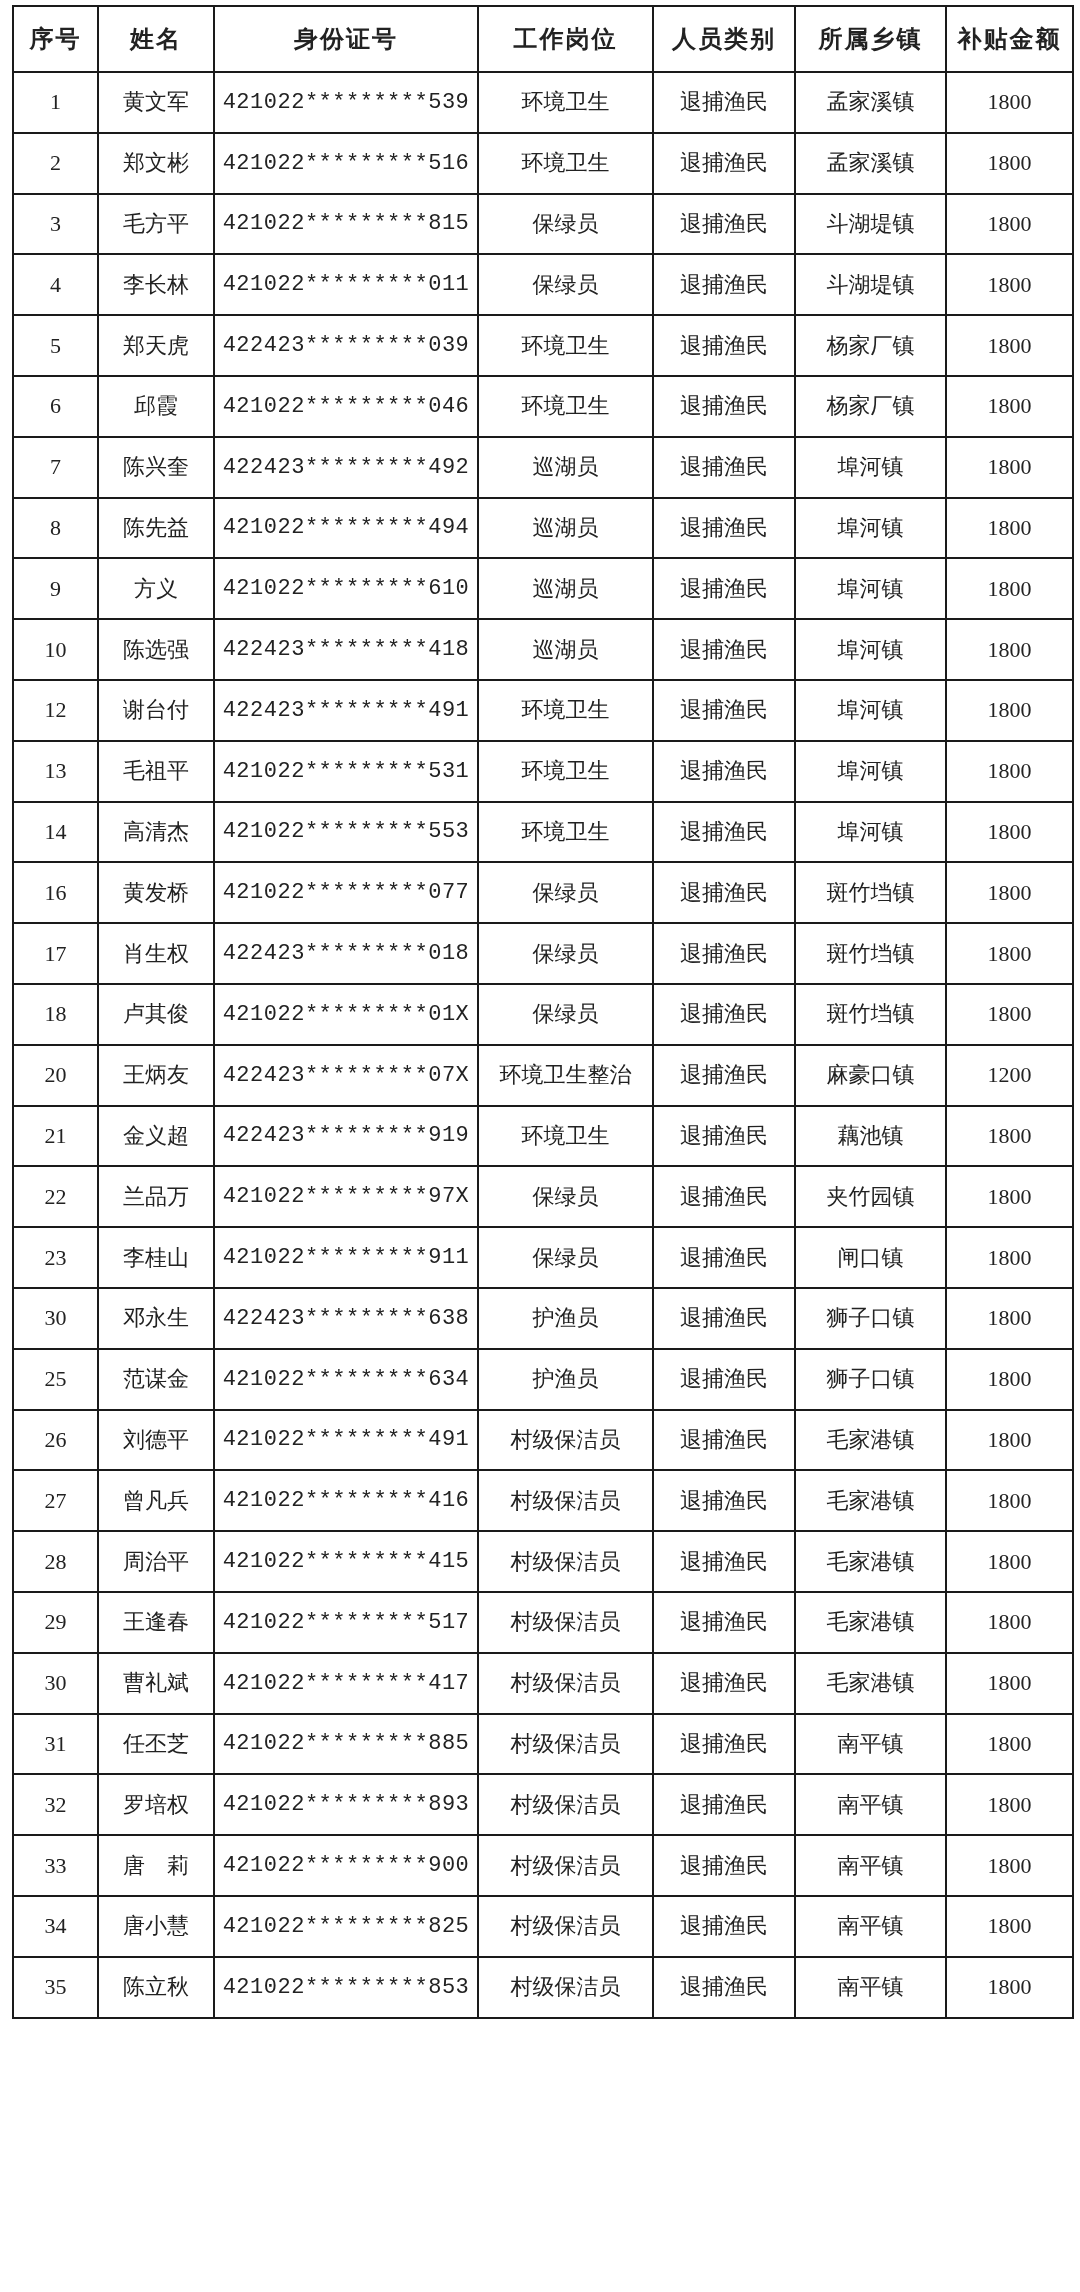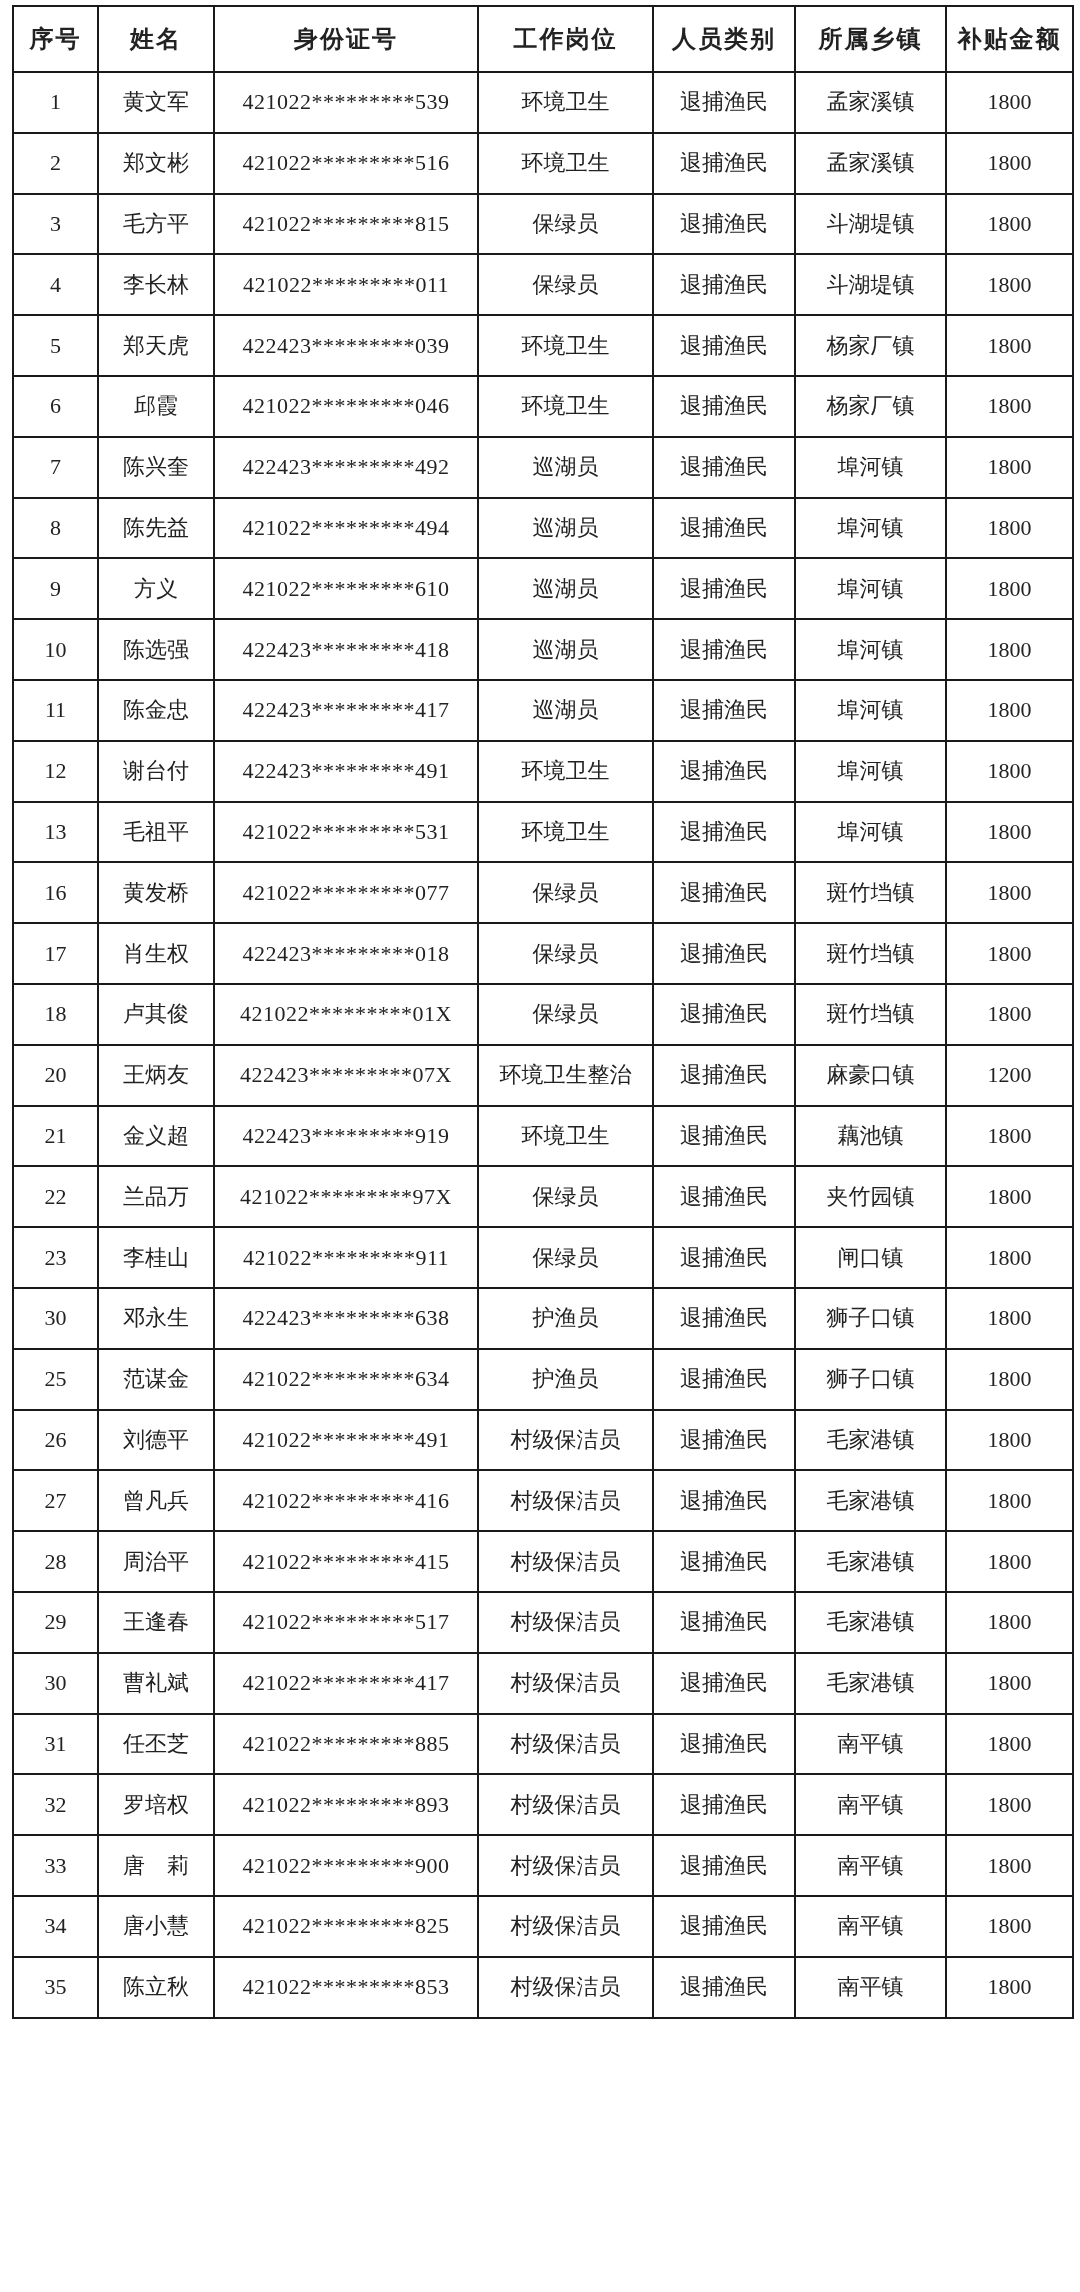--- a/index.html
+++ b/index.html
@@ -5,21 +5,21 @@
   html, body { margin: 0; padding: 0; background: #ffffff; }
   body { width: 1080px; height: 2292px; position: relative; overflow: hidden;
          font-family: "DejaVu Serif", "Liberation Serif", serif; color: #222; }
   table.roster { position: absolute; left: 12px; top: 5px; width: 1060px;
          border-collapse: collapse; table-layout: fixed; }
   table.roster th, table.roster td { border: 2.5px solid #1a1a1a; text-align: center;
          vertical-align: middle; padding: 0; white-space: nowrap; overflow: hidden; }
   table.roster th { height: 64px; font-size: 24px; font-weight: bold;
          font-family: "DejaVu Sans", "Liberation Sans", sans-serif; letter-spacing: 2px; }
   table.roster td { height: 58.8px; font-size: 22px; }
-  td.id { font-family: Liberation Serif, serif; font-size: 23px; letter-spacing: 0.5px; }
+  td.id { font-family: Liberation Mono, monospace; font-size: 23px; letter-spacing: 0.5px; }
   td.num, td.amt { font-family: "Liberation Serif", serif; font-size: 22px; }
   td.cjk { font-family: "DejaVu Sans", "Liberation Sans", sans-serif; }
 </style>
 </head>
 <body>
 
 <table class="roster">
   <colgroup>
     <col style="width:85px">
     <col style="width:116px">
@@ -125,41 +125,41 @@
       <tr>
         <td class="num">10</td>
         <td class="cjk">陈选强</td>
         <td class="id">422423*********418</td>
         <td class="cjk">巡湖员</td>
         <td class="cjk">退捕渔民</td>
         <td class="cjk">埠河镇</td>
         <td class="amt">1800</td>
       </tr>
       <tr>
-        <td class="num">11</td>
-        <td class="cjk">陈金忠</td>
-        <td class="id">422423*********417</td>
-        <td class="cjk">巡湖员</td>
-        <td class="cjk">退捕渔民</td>
-        <td class="cjk">埠河镇</td>
-        <td class="amt">1800</td>
-      </tr>
-      <tr>
         <td class="num">12</td>
         <td class="cjk">谢台付</td>
         <td class="id">422423*********491</td>
         <td class="cjk">环境卫生</td>
         <td class="cjk">退捕渔民</td>
         <td class="cjk">埠河镇</td>
         <td class="amt">1800</td>
       </tr>
       <tr>
         <td class="num">13</td>
         <td class="cjk">毛祖平</td>
         <td class="id">421022*********531</td>
+        <td class="cjk">环境卫生</td>
+        <td class="cjk">退捕渔民</td>
+        <td class="cjk">埠河镇</td>
+        <td class="amt">1800</td>
+      </tr>
+      <tr>
+        <td class="num">14</td>
+        <td class="cjk">高清杰</td>
+        <td class="id">421022*********553</td>
         <td class="cjk">环境卫生</td>
         <td class="cjk">退捕渔民</td>
         <td class="cjk">埠河镇</td>
         <td class="amt">1800</td>
       </tr>
       <tr>
         <td class="num">16</td>
         <td class="cjk">黄发桥</td>
         <td class="id">421022*********077</td>
         <td class="cjk">保绿员</td>

